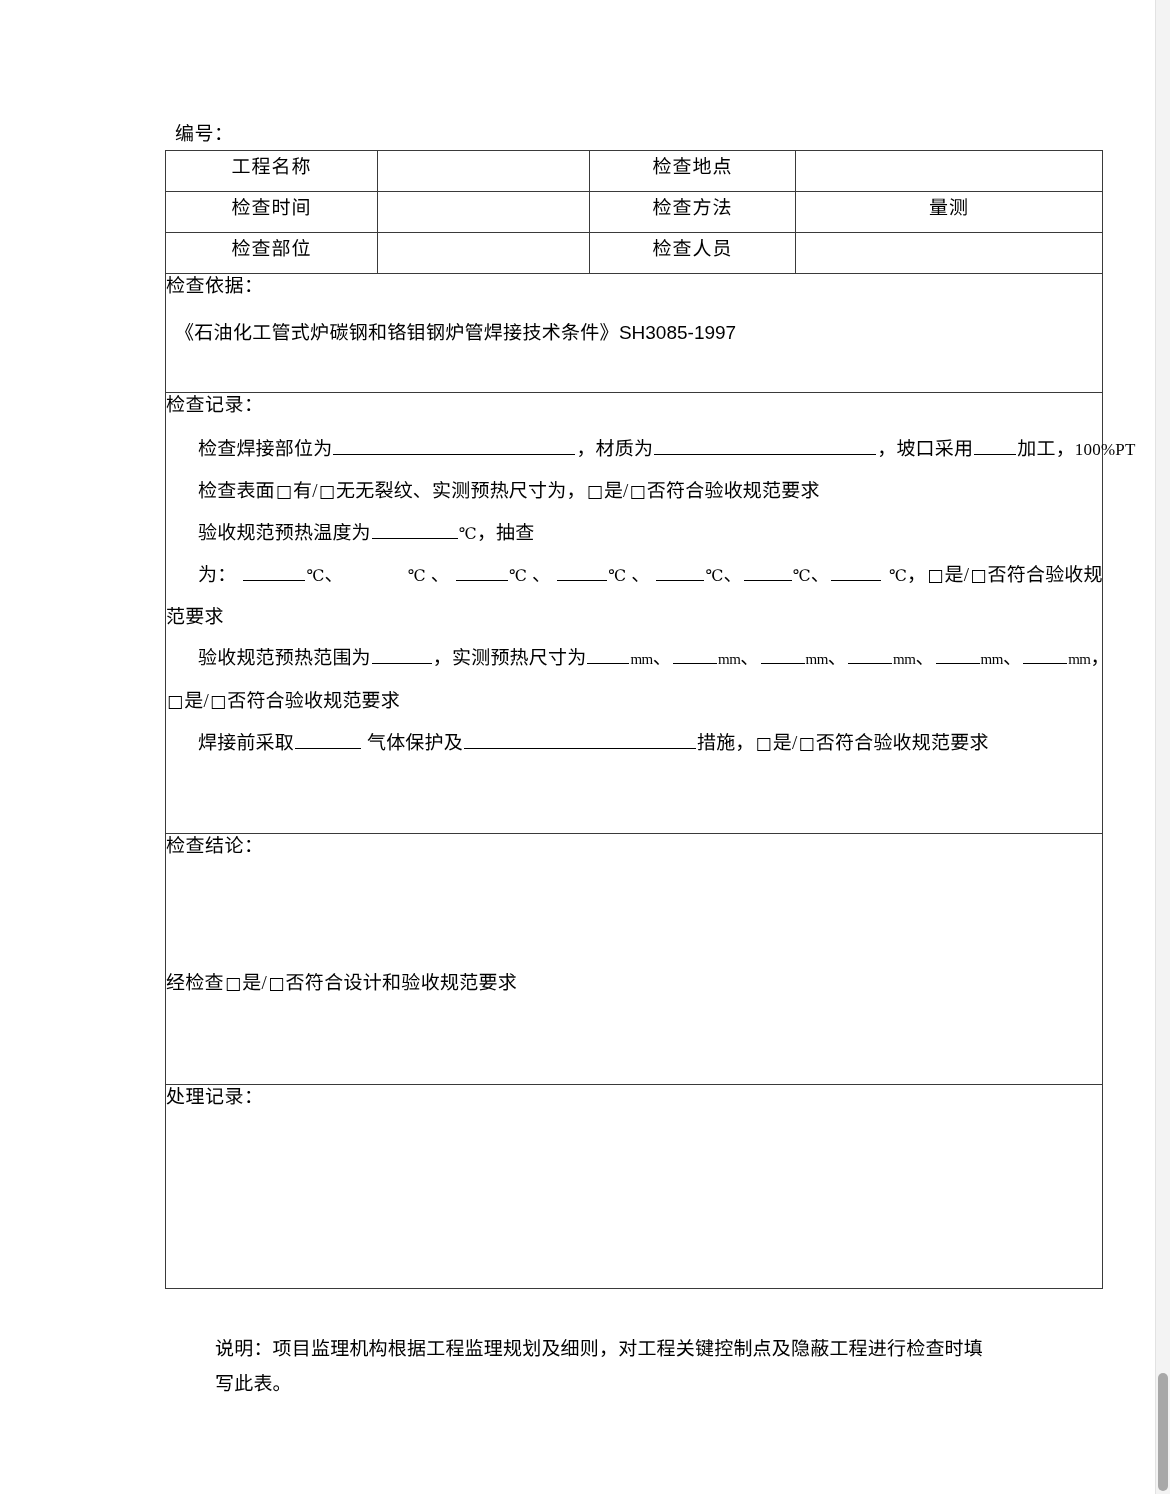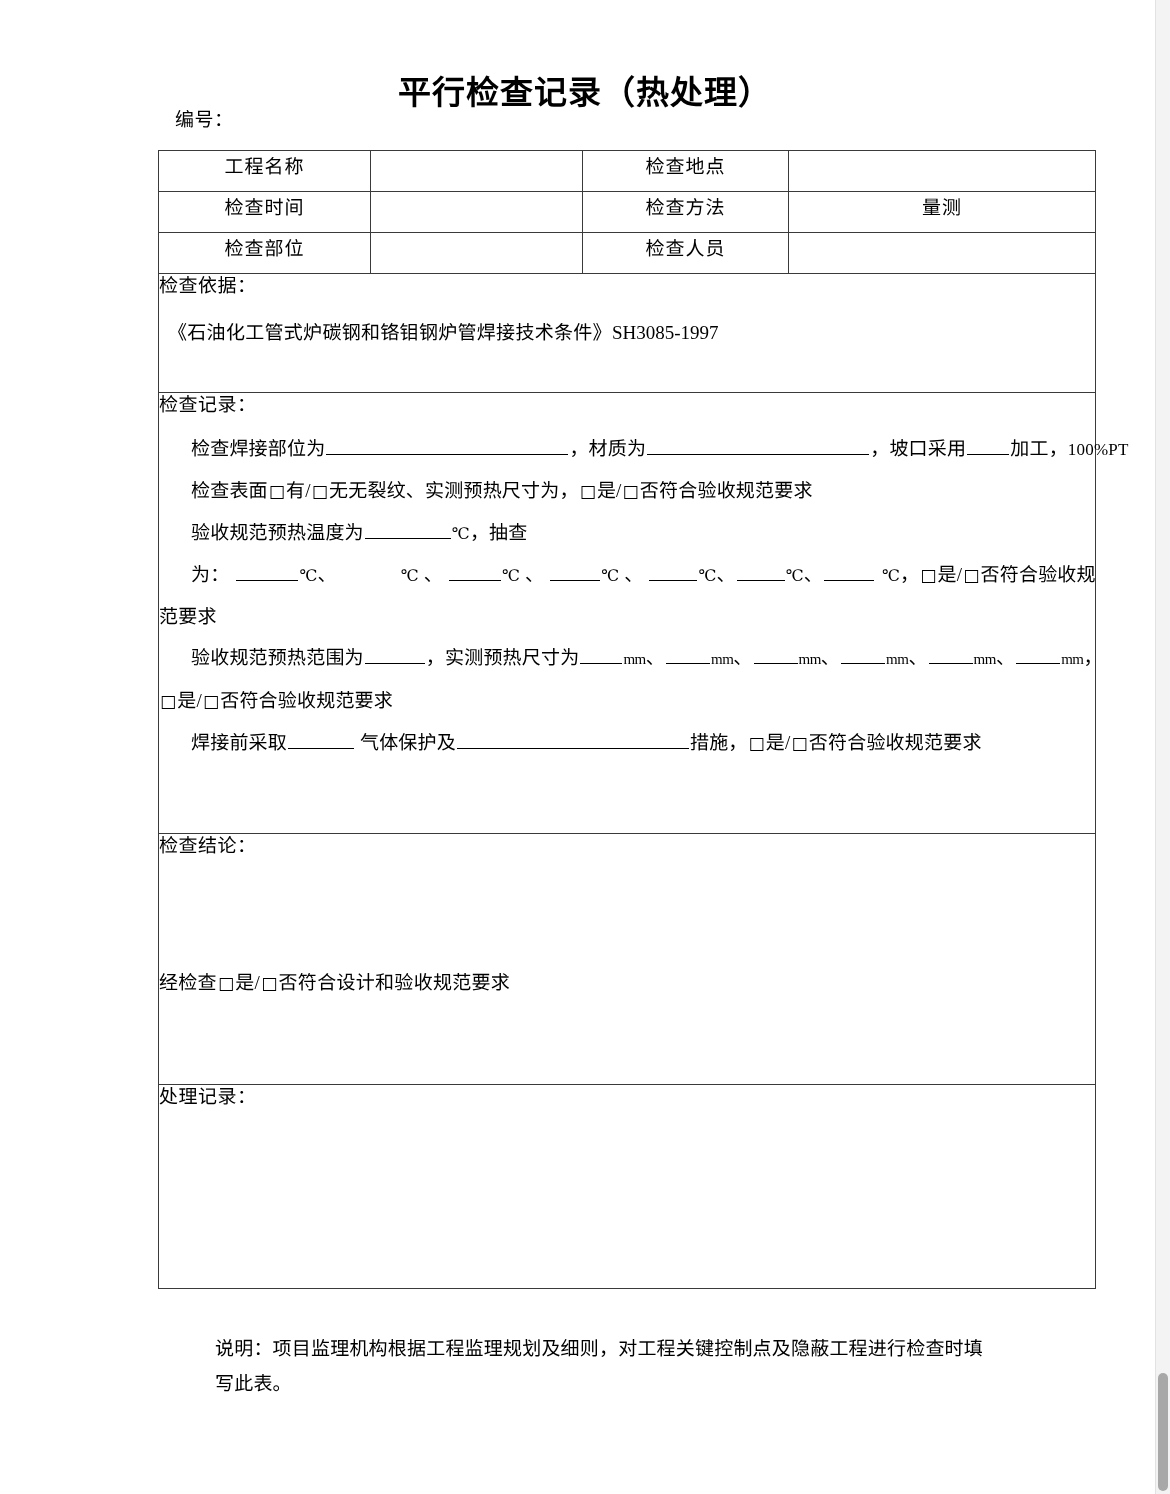--- a/index.html
+++ b/index.html
@@ -37,29 +37,29 @@
     font-size: 33px;
     font-weight: bold;
     letter-spacing: 1px;
     font-family: "Liberation Serif", "DejaVu Serif", serif;
   }
 
   
   .serial-label {
     position: absolute;
     left: 175px;
-    top: 104px;
+    top: 118px;
     font-size: 19px;
     letter-spacing: 0.5px;
   }
 
   
   .form-table {
     position: absolute;
-    left: 158px;
+    left: 165px;
     top: 150px;
     width: 937px;
     border-collapse: collapse;
     table-layout: fixed;
   }
   .form-table td {
     border: 1px solid #3a3a3a;
     padding: 0;
     vertical-align: top;
     font-size: 19px;
@@ -89,21 +89,21 @@
     padding-top: 2px;
   }
 
   .basis-text {
     font-size: 19px;
     margin-top: 28px;
     padding-left: 9px;
     letter-spacing: 0.3px;
   }
   .basis-code {
-    font-family: Liberation Serif, serif;
+    font-family: Liberation Sans, sans-serif;
     letter-spacing: 0;
   }
 
   
   .rec-lines {
     margin-top: 14px;
     padding-left: 32px;
   }
   .rec-line {
     font-size: 19px;
@@ -183,21 +183,20 @@
     height: 118px;
     background: #a8a8a8;
     border-radius: 5px;
   }
 </style>
 </head>
 <body>
 
 <div class="page">
 
-  <div class="doc-title">平行检查记录（热处理）</div>
 
   <div class="serial-label">编号：</div>
 
   <table class="form-table">
     <colgroup>
       <col style="width:212px">
       <col style="width:212px">
       <col style="width:206px">
       <col style="width:307px">
     </colgroup>

